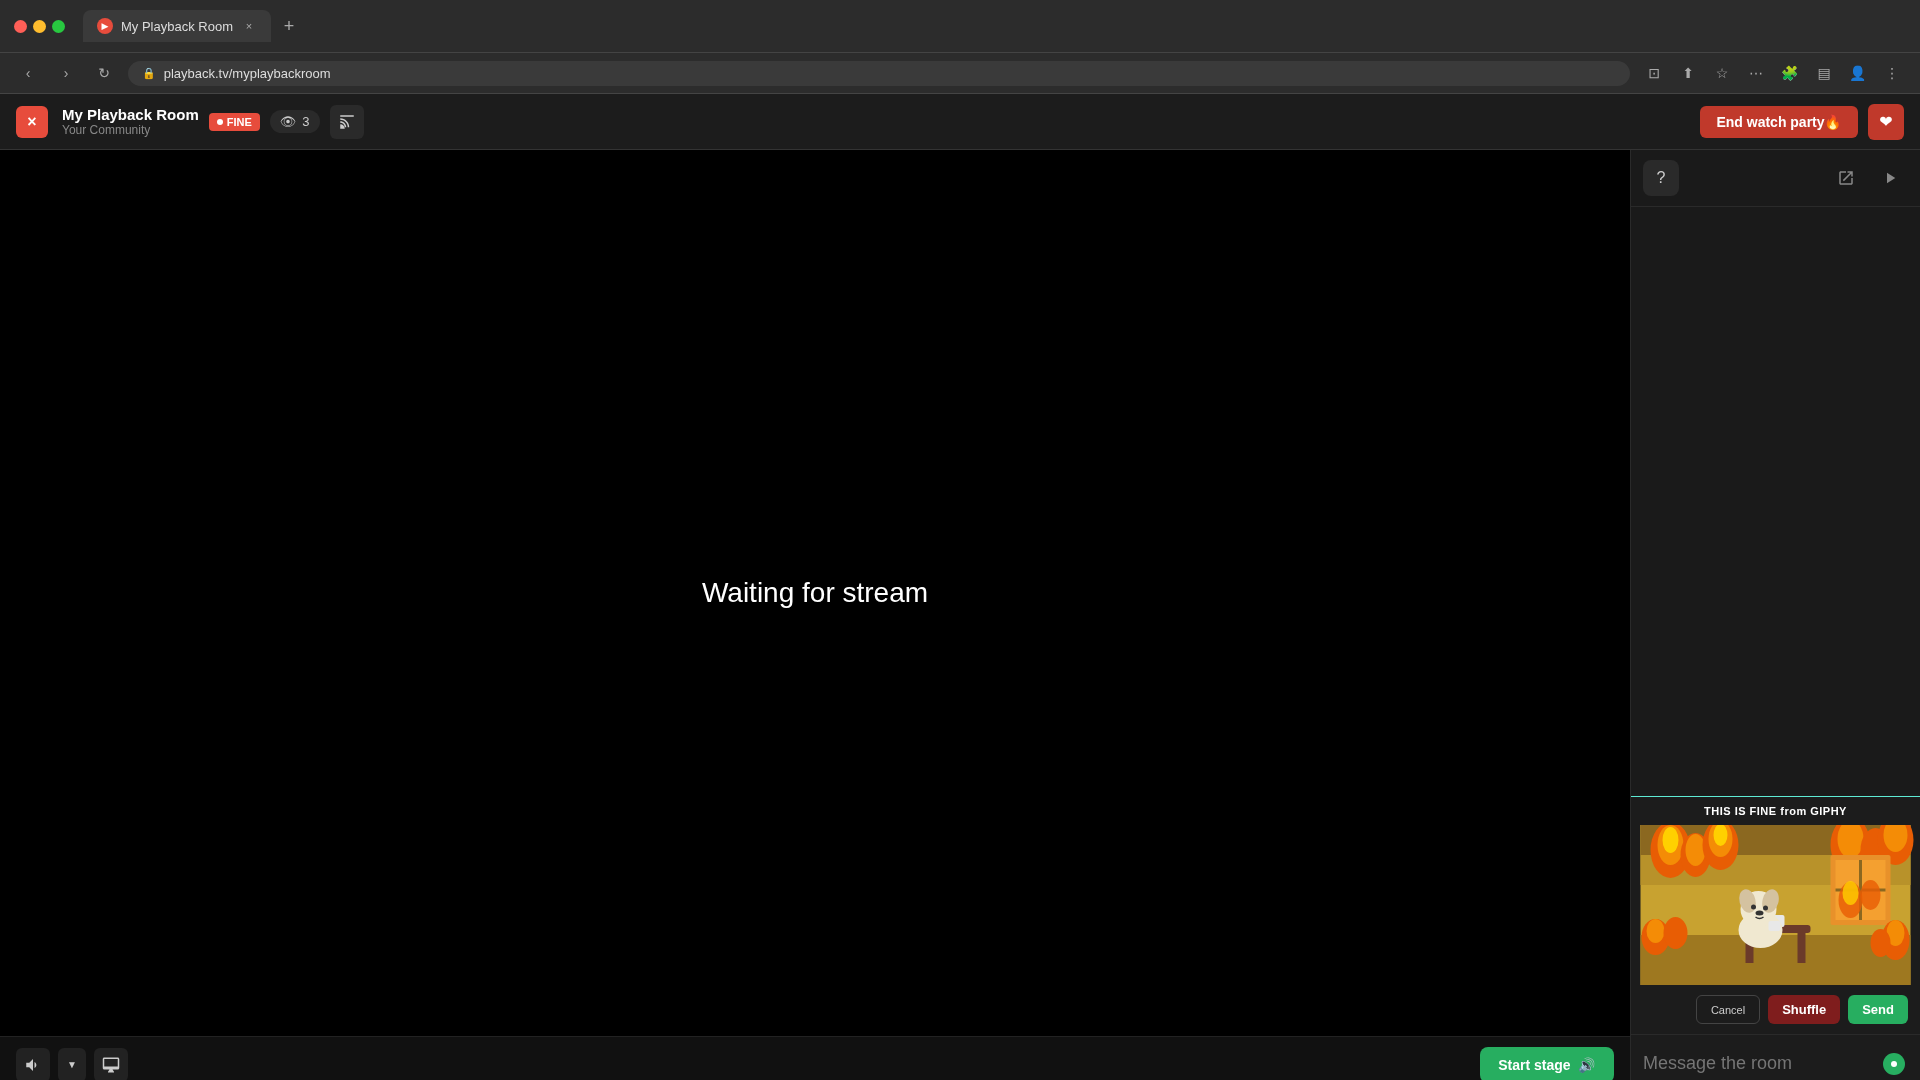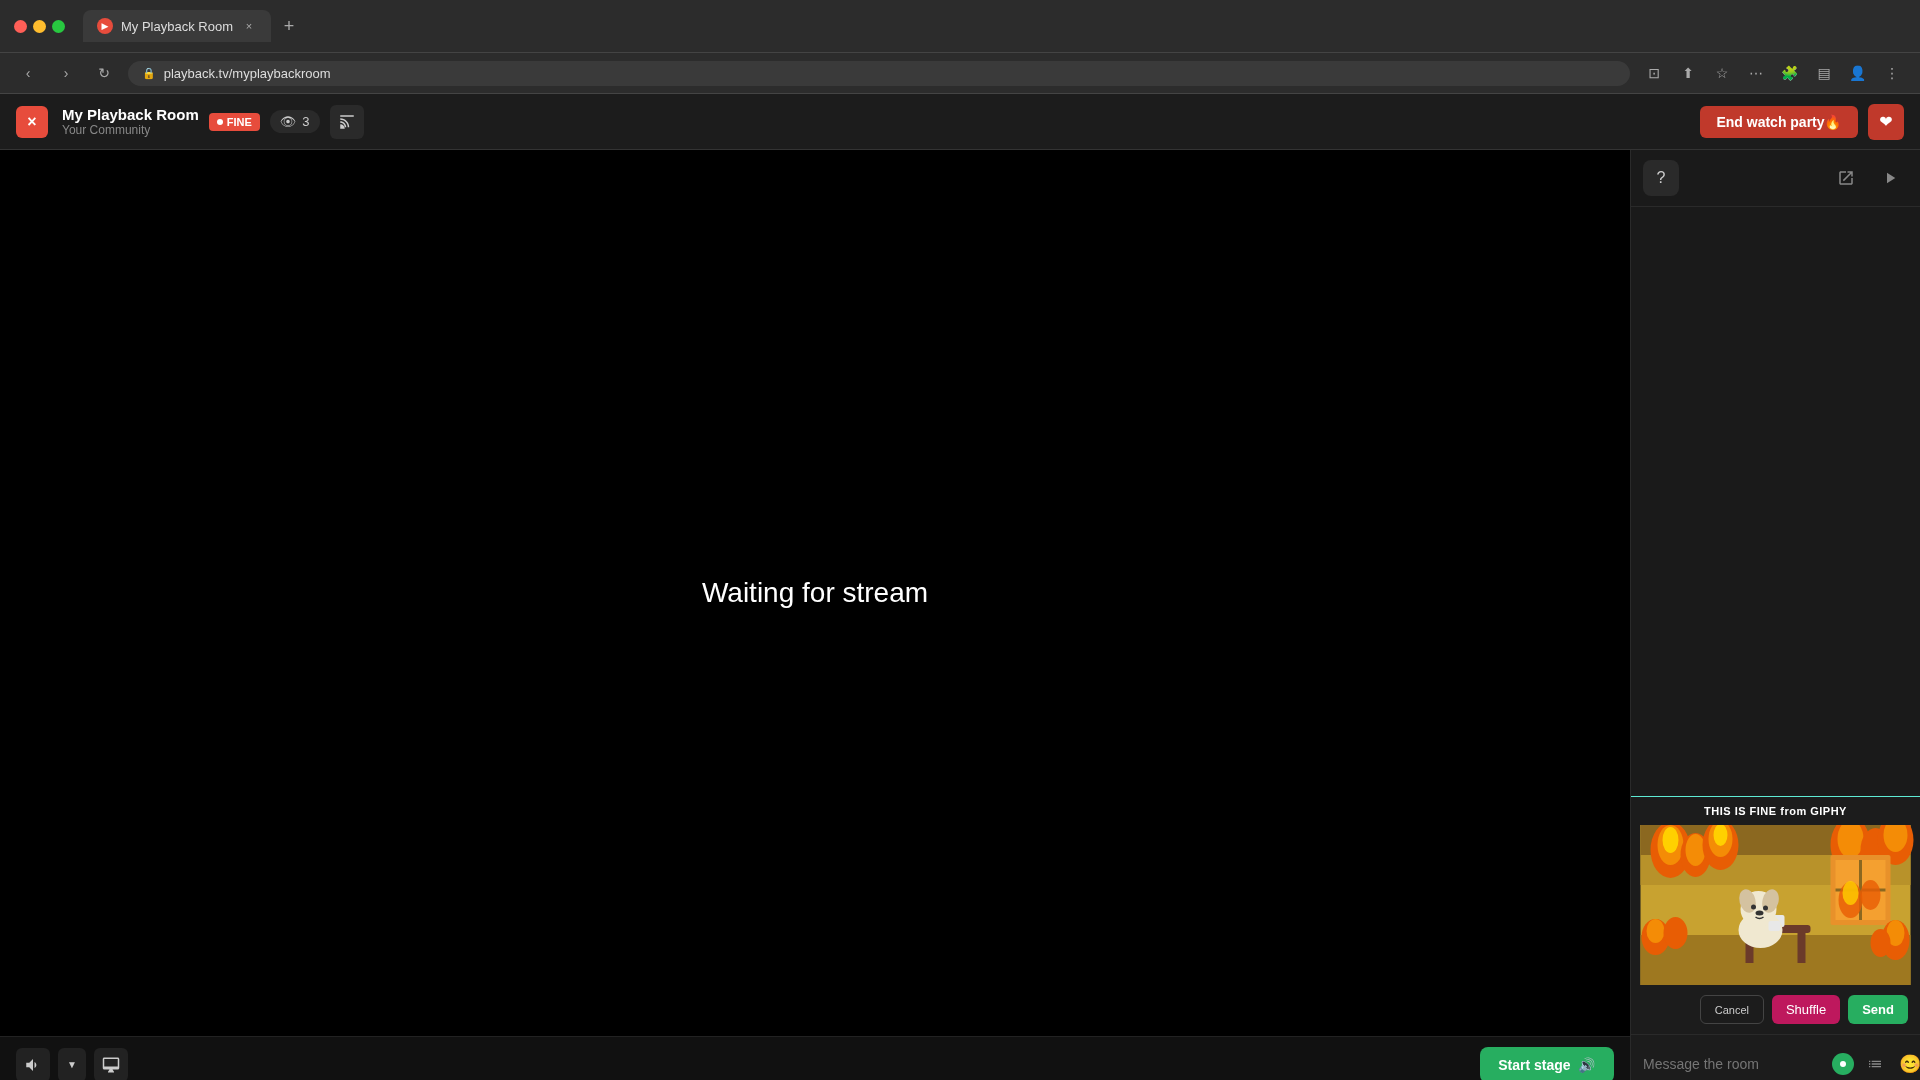--- a/index.html
+++ b/index.html
@@ -467,28 +467,28 @@
       background: transparent;
       border: 1px solid #444;
       color: #ccc;
       border-radius: 6px;
       padding: 7px 14px;
       font-size: 11px;
       cursor: pointer;
     }
 
     .gif-shuffle-btn {
-      background: #be185d;
+      background: #7f1d1d;
       border: none;
       color: #fff;
       border-radius: 6px;
       padding: 3px 14px;
       font-size: 13px;
       cursor: pointer;
-      font-weight: 400;
+      font-weight: 700;
     }
 
     .gif-send-btn {
       background: #27ae60;
       border: none;
       color: #fff;
       border-radius: 6px;
       padding: 7px 14px;
       font-size: 13px;
       cursor: pointer;
@@ -505,21 +505,21 @@
       padding: 0 12px;
       gap: 8px;
     }
 
     .message-input {
       flex: 1;
       background: transparent;
       border: none;
       outline: none;
       color: #888;
-      font-size: 14px;
+      font-size: 18px;
     }
 
     .input-actions {
       display: flex;
       align-items: center;
       gap: 6px;
     }
 
     .input-action-btn {
       width: 30px;

